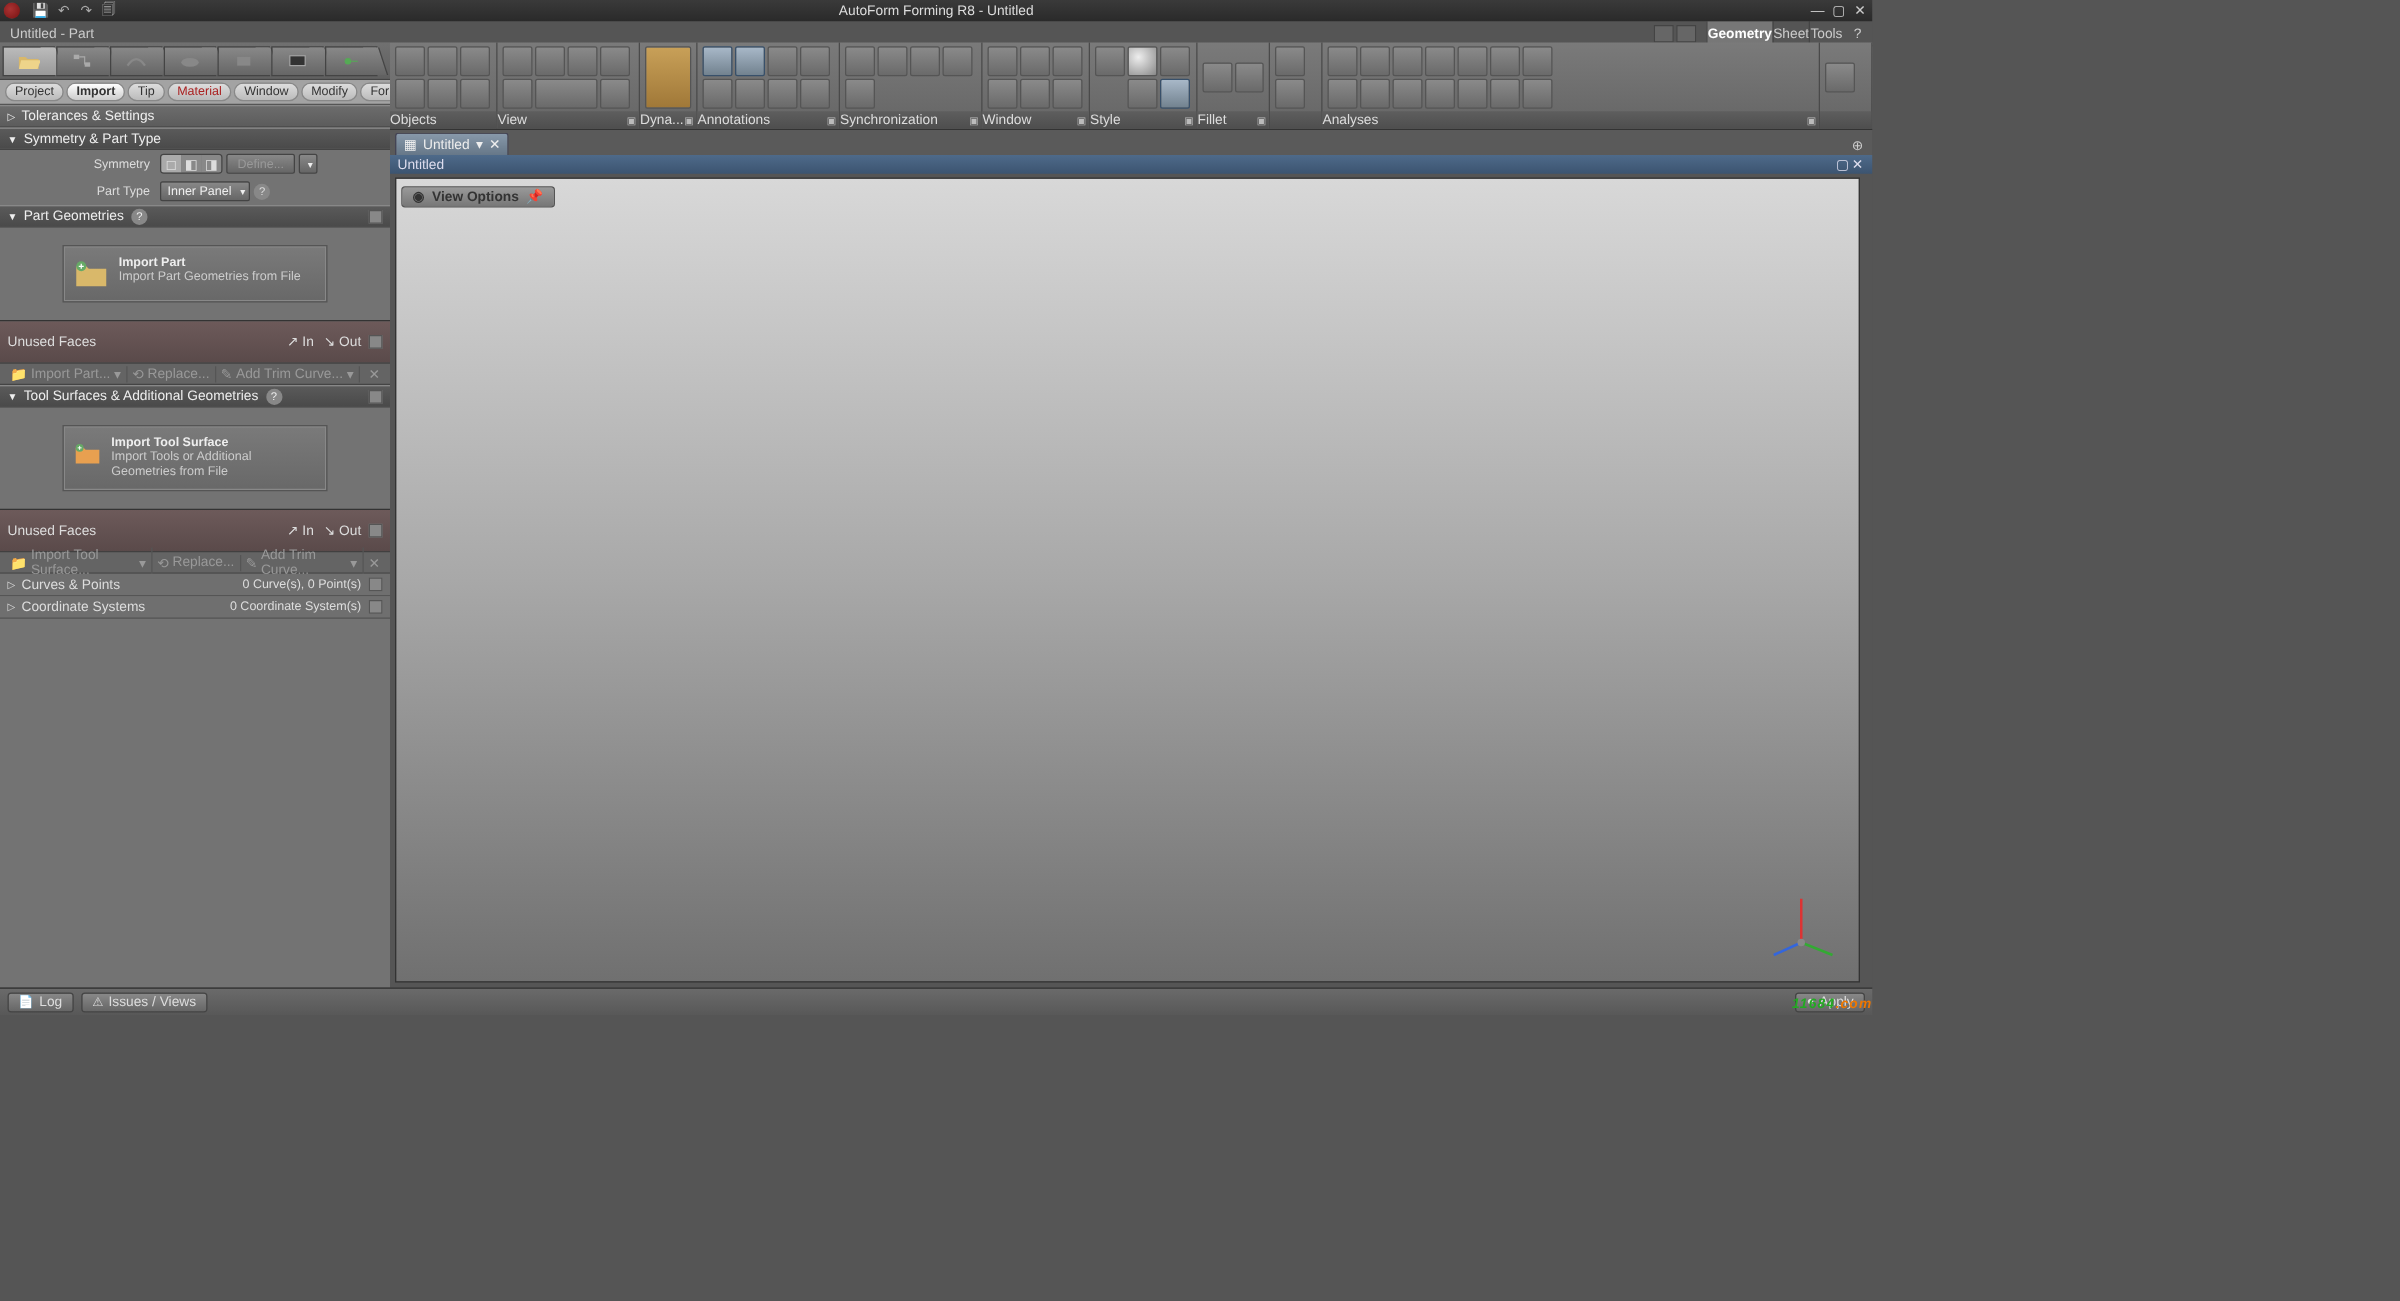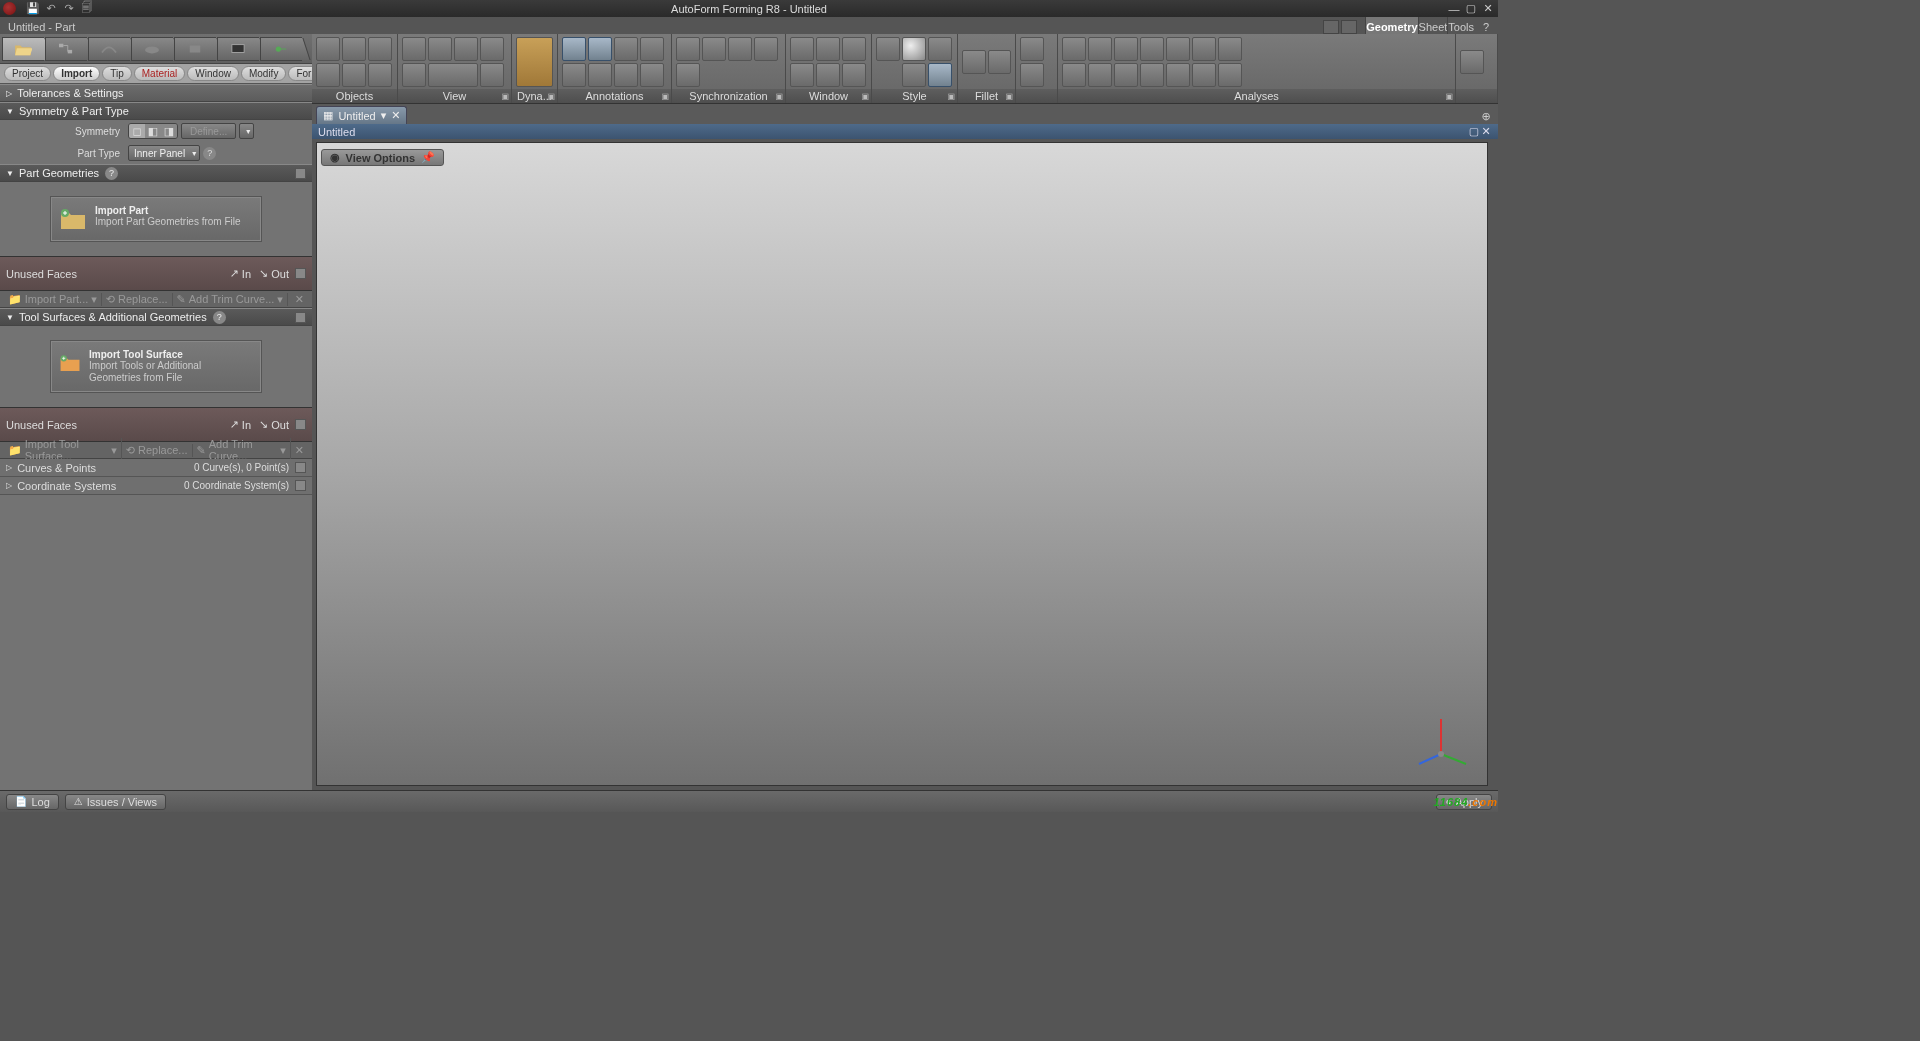--- a/index.html
+++ b/index.html
@@ -88,21 +88,21 @@
 .bottombar .spacer{flex:1;}
 
 
 .ribbon { position:absolute; left:312px; right:0; top:34px; height:70px; background:linear-gradient(#7a7a7a,#656565); border-bottom:1px solid #333; display:flex; }
 .rgroup { border-right:1px solid #4a4a4a; display:flex; flex-direction:column; padding:2px 4px 0; }
 .rgroup .icons { flex:1; display:flex; flex-direction:column; gap:2px; justify-content:center;}
 .rgroup .iconrow { display:flex; gap:2px; }
 .ribbtn { width:24px; height:24px; background:linear-gradient(#8a8a8a,#6a6a6a); border:1px solid #555; border-radius:2px; cursor:pointer; display:flex; align-items:center; justify-content:center; }
 .ribbtn.big { width:38px; height:50px; }
 .ribbtn.sel { background:linear-gradient(#a8b8c8,#72828f); border-color:#38506a; }
-.rgroup .glabel { height:14px; background:linear-gradient(#5e5e5e,#4e4e4e); margin:2px -4px 0; display:flex; align-items:center; justify-content:center; color:#ddd; font-size:10px; position:relative; }
+.rgroup .glabel { height:14px; background:linear-gradient(#5e5e5e,#4e4e4e); margin:2px -4px 0; display:flex; align-items:center; color:#ddd; font-size:10px; position:relative; }
 .rgroup .glabel .exp { position:absolute; right:2px; font-size:8px; color:#bbb; }
 
 
 .docarea { position:absolute; left:312px; right:0; top:104px; bottom:22px; background:#555; }
 .doctabs { height:20px; background:#5a5a5a; display:flex; align-items:flex-end; padding:0 4px; }
 .doctab { height:18px; background:linear-gradient(#8899aa,#667788); border:1px solid #445; border-bottom:none; padding:0 6px; display:flex; align-items:center; gap:5px; color:#eee; font-size:10px; border-radius:3px 3px 0 0; cursor:pointer;}
 .doctab .x { cursor:pointer; }
 .doctabs .plus { margin-left:auto; width:16px; height:16px; color:#ccc; cursor:pointer; display:flex; align-items:center; justify-content:center;}
 .dochdr { height:15px; background:linear-gradient(#4e6a8a,#3c5470); display:flex; align-items:center; padding:0 6px; color:#dde; font-size:10px;}
 .dochdr .spacer{flex:1;}

